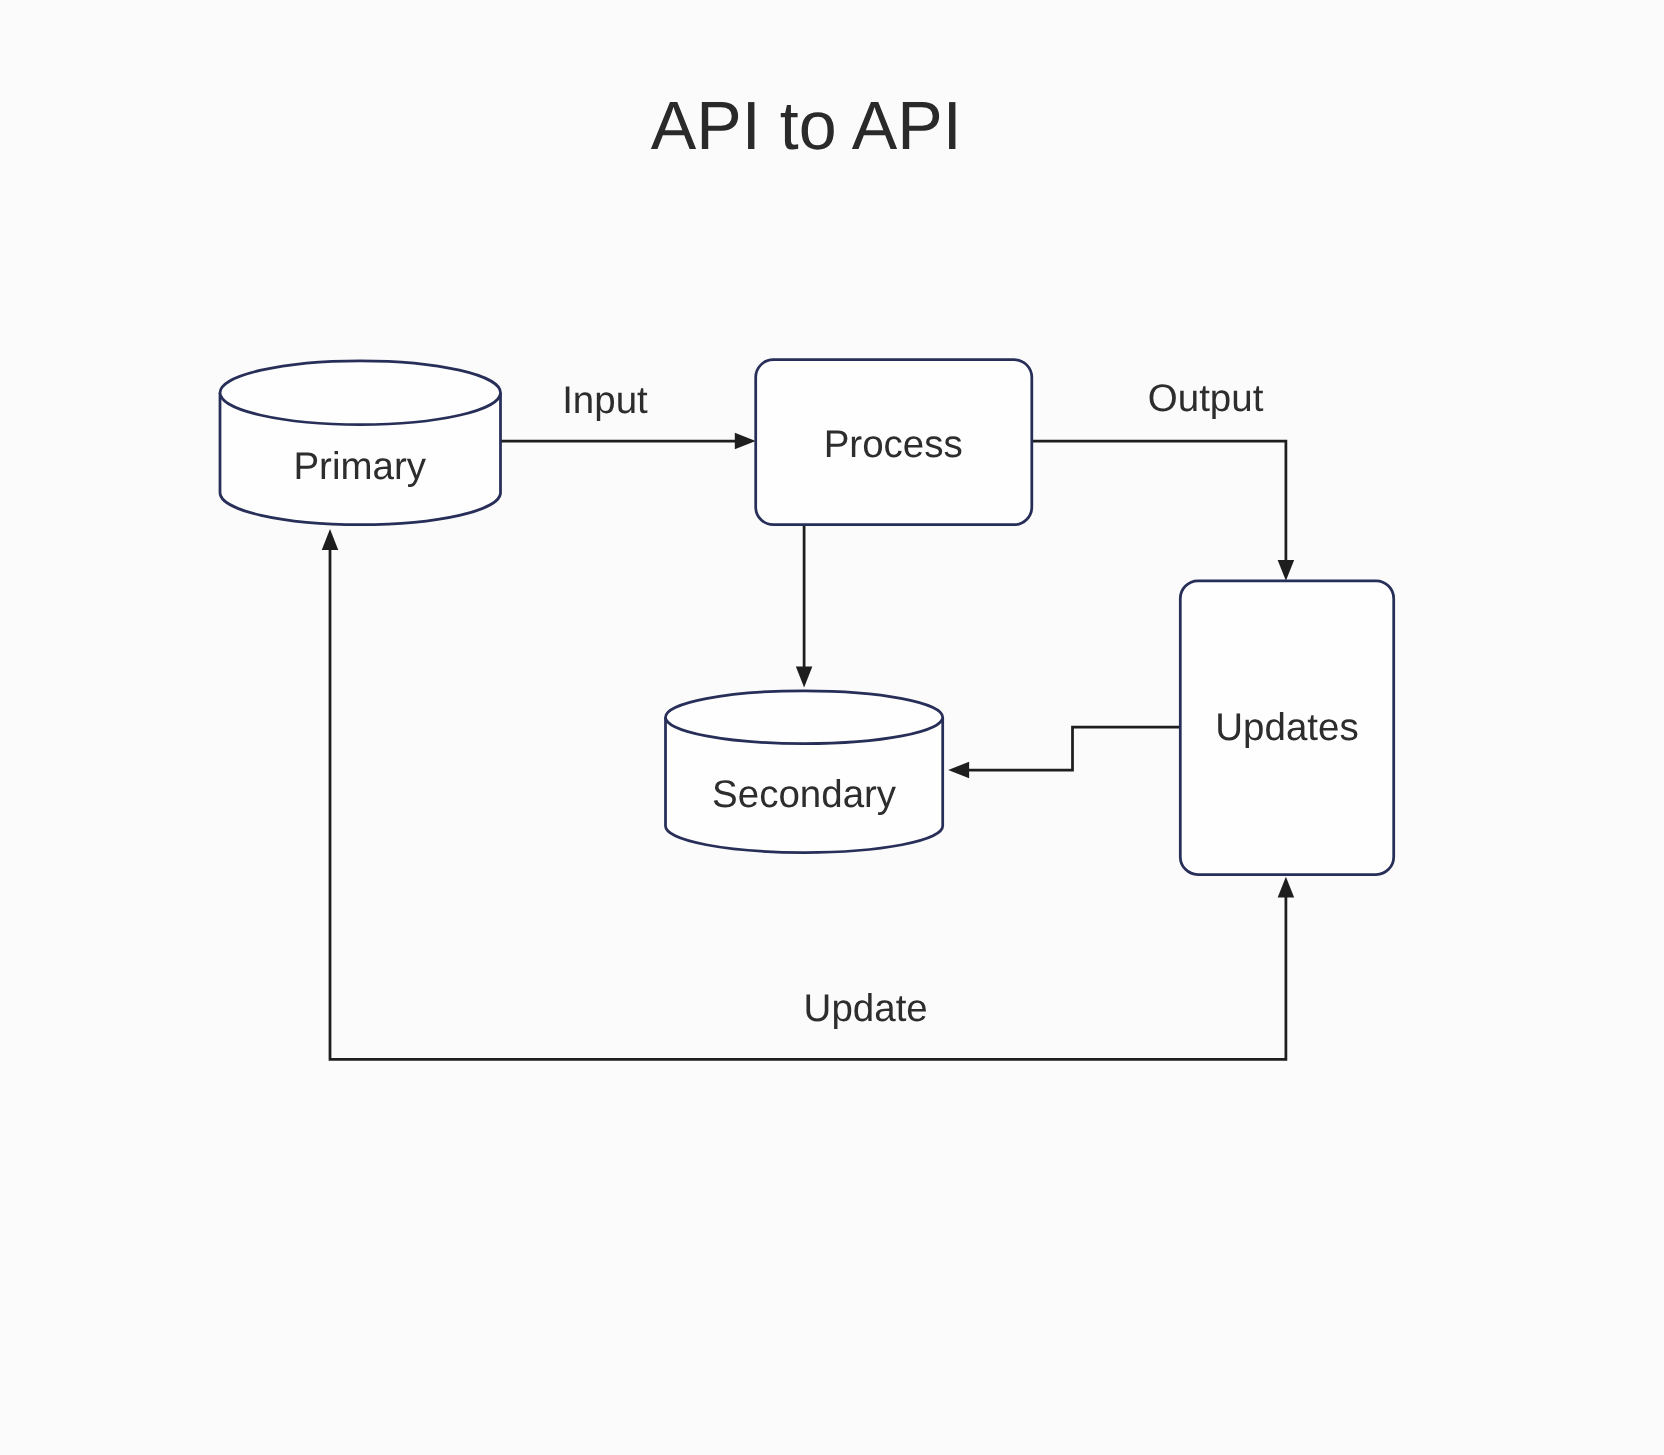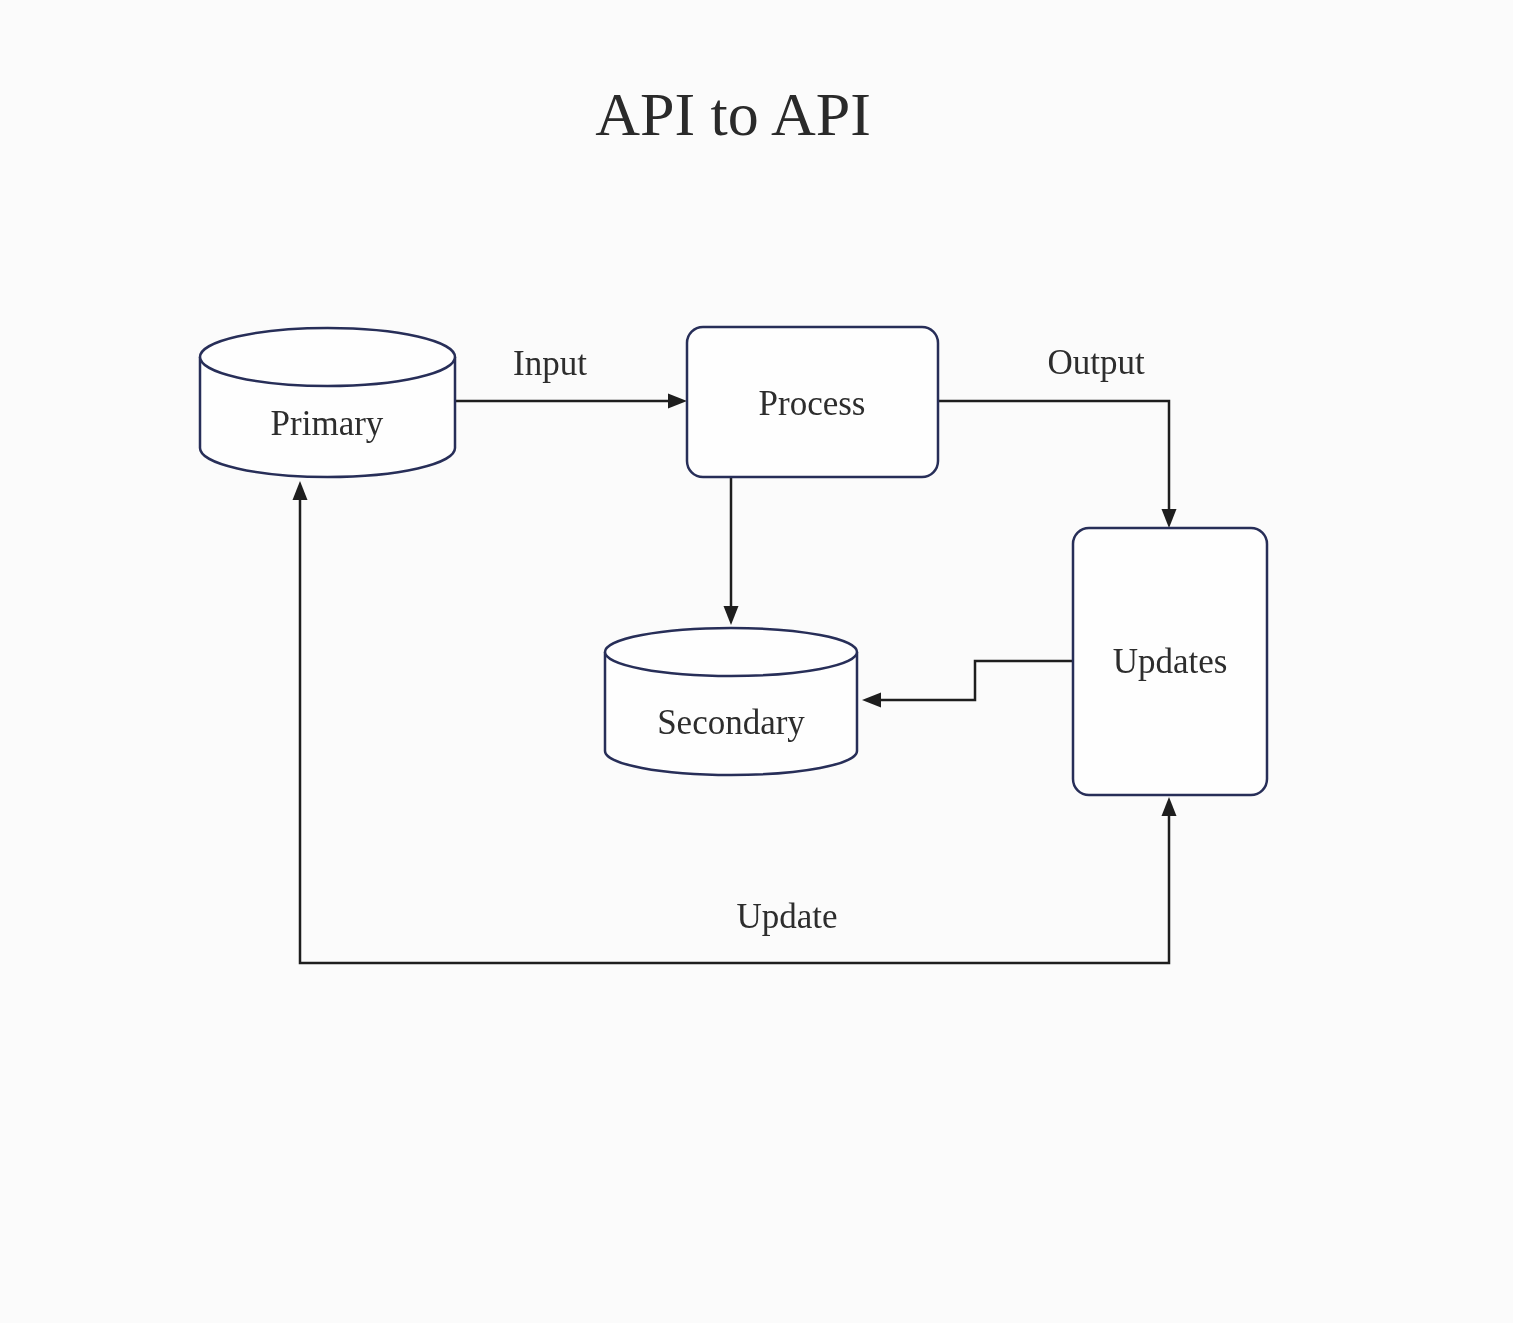--- a/index.html
+++ b/index.html
@@ -6,21 +6,20 @@
     margin: 0;
     padding: 0;
     font-family: "Liberation Sans", sans-serif;
   }
   .canvas {
     position: relative;
     width: 1513px;
     height: 1323px;
     background: #fbfbfb;
     overflow: hidden;
-    font-family: Liberation Serif, serif;
   }
   svg { display: block; }
   .node-shape {
     fill: #fefefe;
     stroke: #272e58;
     stroke-width: 2.5;
   }
   .connector {
     fill: none;
     stroke: #1e1e1e;

